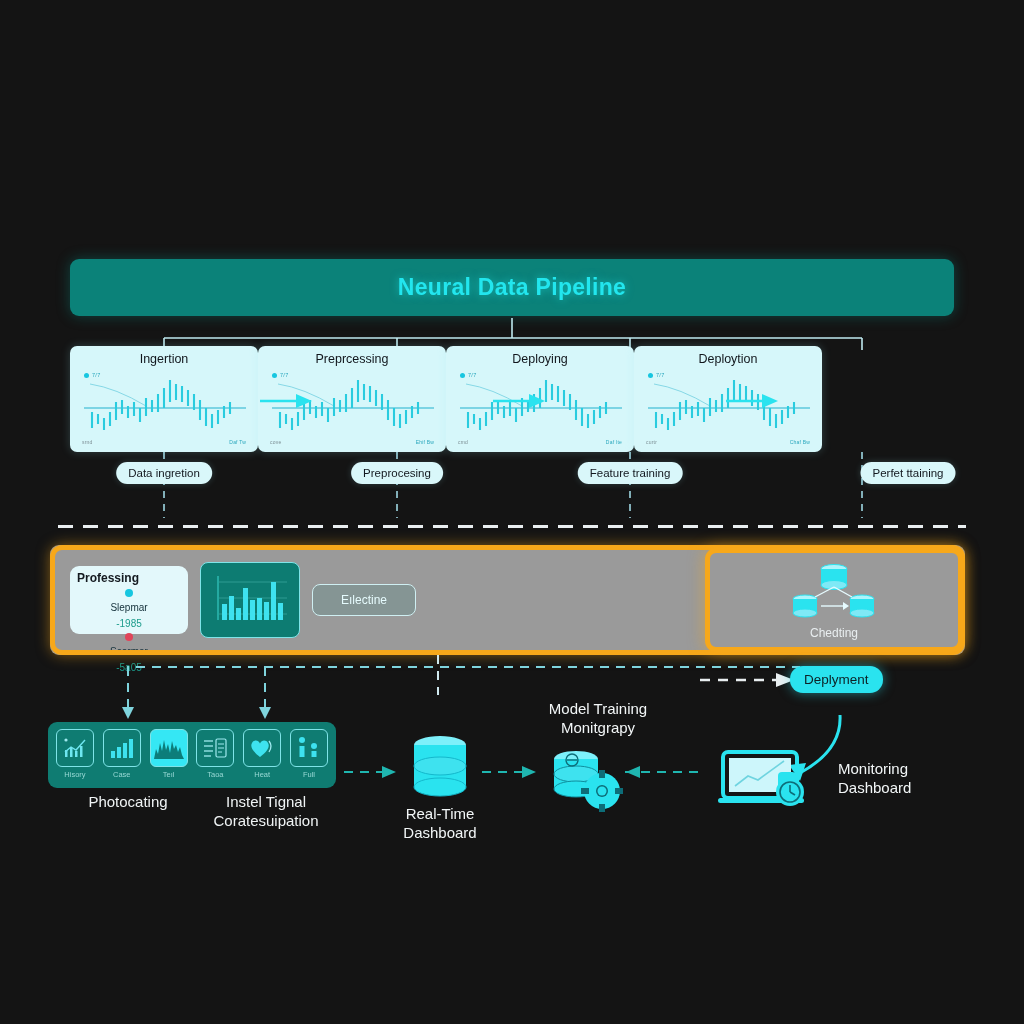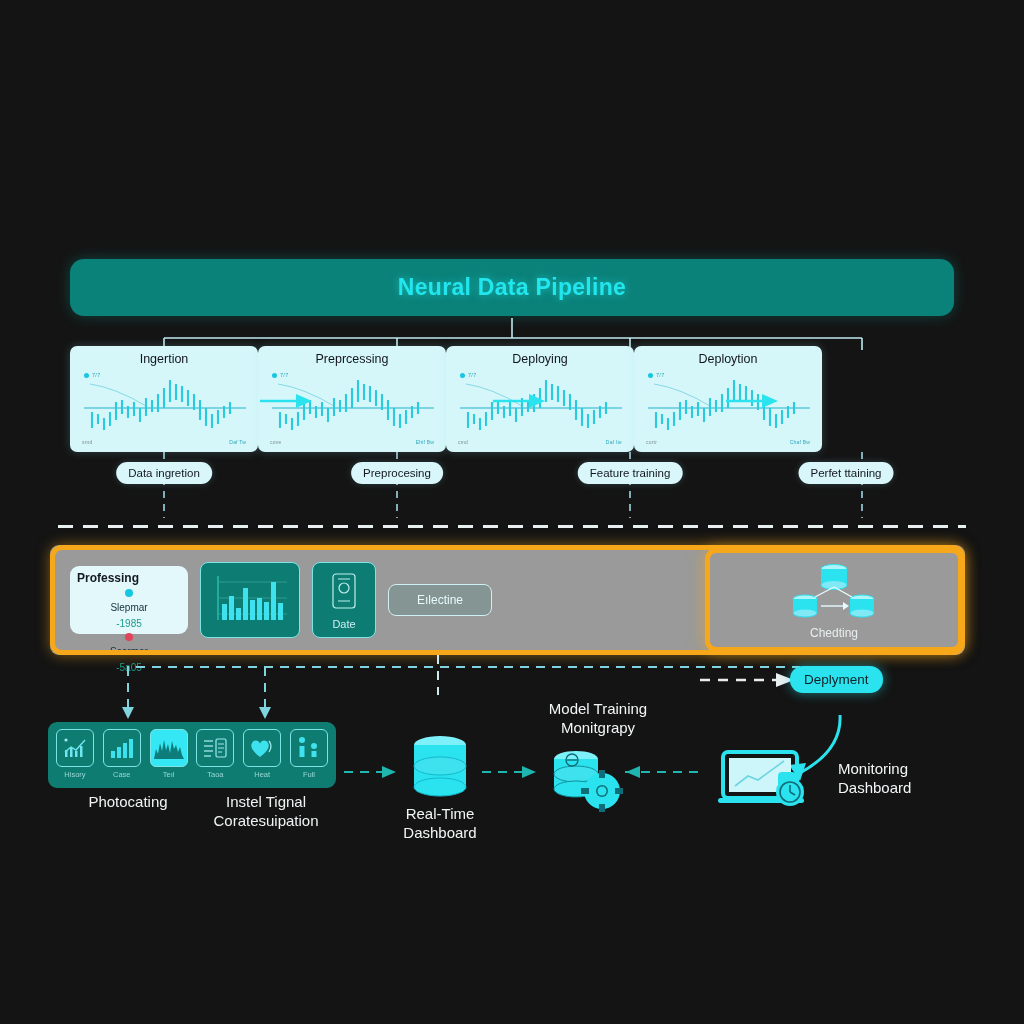--- a/index.html
+++ b/index.html
@@ -9,21 +9,21 @@
     font-family: "Liberation Sans", sans-serif;
     position: relative;
     overflow: hidden;
   }
 
   
   #title-bar {
     position: absolute;
     left: 70px; top: 259px; width: 884px; height: 57px;
     background: #0b8279;
-    border-radius: 14px;
+    border-radius: 9px;
     display: flex; align-items: center; justify-content: center;
     box-shadow: 0 0 14px rgba(11,130,121,.45);
   }
   #title-text {
     color: #22e6ee;
     font-size: 23px;
     font-weight: 700;
     letter-spacing: .3px;
     text-shadow: 0 0 8px rgba(34,230,238,.55);
   }
@@ -415,21 +415,21 @@
   <g stroke="#9ed6e2" stroke-width="1.6" stroke-dasharray="7,6" fill="none">
     <line x1="164" y1="0" x2="164" y2="66"></line>
     <line x1="397" y1="0" x2="397" y2="66"></line>
     <line x1="630" y1="0" x2="630" y2="66"></line>
     <line x1="862" y1="0" x2="862" y2="66"></line>
   </g>
 </svg>
 <div class="pill-label" style="left:164px; top:462px;">Data ingretion</div>
 <div class="pill-label" style="left:397px; top:462px;">Preprocesing</div>
 <div class="pill-label" style="left:630px; top:462px;">Feature training</div>
-<div class="pill-label" style="left:846px; top:462px;">Perfet ttaining</div>
+<div class="pill-label" style="left:908px; top:462px;">Perfet ttaining</div>
 
 <svg id="separator">
   <line x1="0" y1="1.5" x2="908" y2="1.5" stroke="#e9eef0" stroke-width="3" stroke-dasharray="15,10"></line>
 </svg>
 
 <div id="band">
   <div id="band-inner">
 
     <div class="proc-card">
       <div class="proc-title">Professing</div>
@@ -460,29 +460,20 @@
             <rect x="36" y="18" width="5" height="32"></rect>
           <rect x="43" y="30" width="5" height="20"></rect>
             <rect x="50" y="28" width="5" height="22"></rect>
           <rect x="57" y="32" width="5" height="18"></rect>
             <rect x="64" y="12" width="5" height="38"></rect>
           <rect x="71" y="33" width="5" height="17"></rect>
         </g>
       </svg>
     </div>
 
-    <div class="mini-card" id="doc-card">
-      <svg width="36" height="46" viewBox="0 0 36 46">
-        <rect x="7" y="4" width="22" height="34" rx="3" fill="none" stroke="#bfeff0" stroke-width="1.2"></rect>
-        <circle cx="18" cy="18" r="5" fill="none" stroke="#bfeff0" stroke-width="1.2"></circle>
-        <line x1="12" y1="9" x2="24" y2="9" stroke="#bfeff0" stroke-width="1"></line>
-        <line x1="12" y1="31" x2="24" y2="31" stroke="#bfeff0" stroke-width="1"></line>
-      </svg>
-      <span class="mini-label">Date</span>
-    </div>
 
 
     <div class="outline-pill">Eılectine</div>
 
 
   </div>
 </div>
 <div id="band-outline"></div>
 
 <div id="highlight-group">

